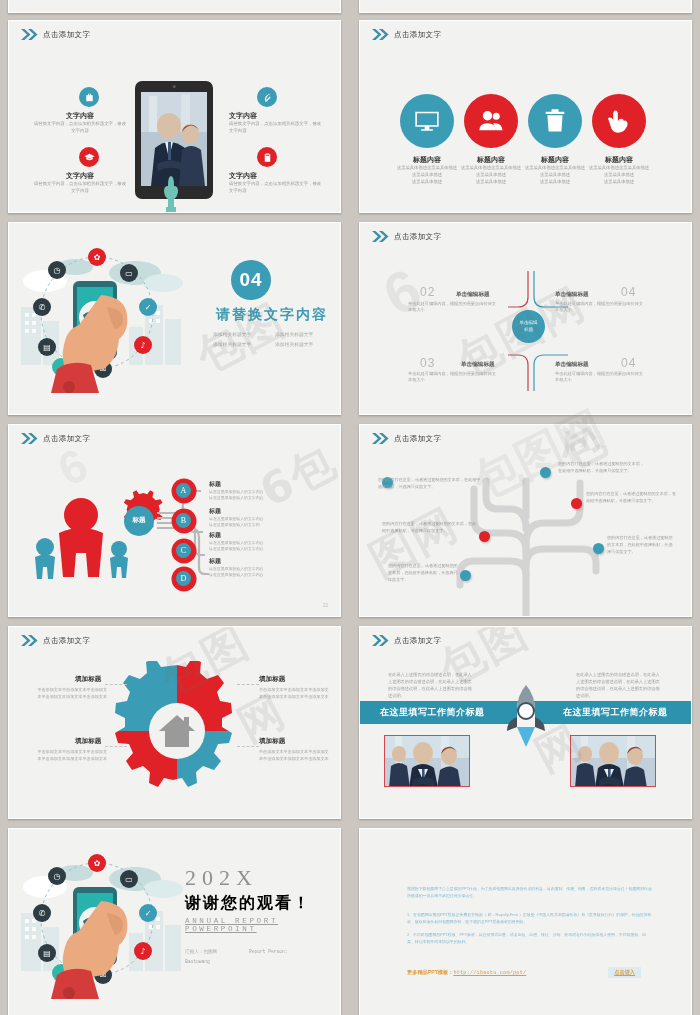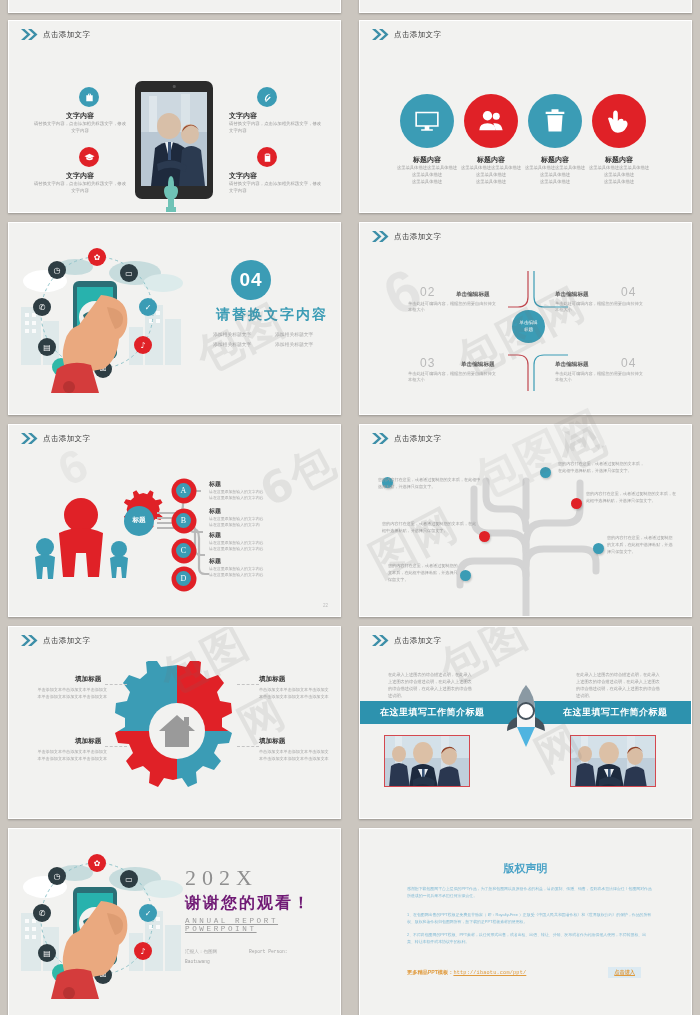--- a/index.html
+++ b/index.html
@@ -75,21 +75,21 @@
   .dash { position:absolute; border-top:1px dashed #c4c4c4; }
 
   
   .band { position:absolute; left:0; width:100%; height:23px; background:#2d92ae; }
   .band-t { position:absolute; top:0; height:23px; display:flex; align-items:center; font-size:9px; font-weight:bold; color:#fff; letter-spacing:.5px; }
   .s8-b { position:absolute; font-size:4.2px; color:#9b9b9b; line-height:1.7; width:86px; }
   .photo { position:absolute; border:1px solid #d4484f; overflow:hidden; background:#8fa7bb; }
 
   
   .ty-202x { position:absolute; left:176px; top:36px; font-size:22px; color:#8f8f8f; letter-spacing:6px; font-family:"Liberation Serif",serif;}
-  .ty-thx  { position:absolute; left:176px; top:64px; font-size:16px; font-weight:bold; color:#701a75; letter-spacing:2px; }
+  .ty-thx  { position:absolute; left:176px; top:64px; font-size:16px; font-weight:bold; color:#000000; letter-spacing:2px; }
   .ty-eng  { position:absolute; left:176px; top:88px; font-size:7.6px; color:#9d9d9d; letter-spacing:2.6px; font-family:"Liberation Mono",monospace;text-decoration:underline;}
   .ty-rp   { position:absolute; font-size:4.6px; color:#a5a5a5; font-family:"Liberation Mono",monospace; }
 
   
   .cp-title { position:absolute; left:0; width:100%; top:32px; text-align:center; font-size:11px; font-weight:bold; color:#4ba3c7; }
   .cp-p { position:absolute; font-size:3.9px; color:#7fb9d4; line-height:1.75; width:246px; left:47px; }
   .cp-foot { position:absolute; left:47px; bottom:44px; font-size:5.2px; color:#e09a3c; font-weight:bold; }
   .cp-link { color:#e09a3c; text-decoration:underline; font-family:"Liberation Mono",monospace; font-weight:normal; letter-spacing:.2px;}
   .cp-btn { position:absolute; right:50px; bottom:42px; font-size:5.2px; color:#e09a3c; background:#dceaf2; padding:2px 6px; text-decoration:underline; font-weight:bold;}
 
@@ -662,21 +662,20 @@
       <div class="ty-thx">谢谢您的观看！</div>
       <div class="ty-eng">ANNUAL REPORT POWERPOINT</div>
       <div class="ty-rp" style="left:176px; top:120px;">汇报人：包图网</div>
       <div class="ty-rp" style="left:240px; top:120px;">Report Person:</div>
       <div class="ty-rp" style="left:176px; top:130px;">Baotuwang</div>
     </div>
   </div>
 
   <div class="slide" style="left:359px; top:828px; width:333px; height:193px;">
     <div class="slide-inner">
-      <div class="cp-title">版权声明</div>
       <div class="cp-p" style="top:57px;">感谢您下载包图网平台上提供的PPT作品，为了您和包图网以及原创作者的利益，请勿复制、传播、销售，否则将承担法律责任！包图网对作品所造成的一切后果不承担任何法律责任。</div>
       <div class="cp-p" style="top:83px;">1、在包图网出售的PPT模板是免费且非独家（ 即：Royalty-Free ）正版受《中国人民共和国著作权》和《世界版权公约》的保护，作品的所有权、版权和著作权归包图网所有，您下载的是PPT模板素材的使用权。</div>
       <div class="cp-p" style="top:103px;">2、不得将包图网的PPT模板、PPT素材，以任何形式出售，或者出租、出借、转让、分销、发布或者作为礼物供他人使用，不得转授权、出卖、转让本软件或本协议中的权利。</div>
 
       <div class="cp-foot">
         <span>更多精品PPT模板：</span><a class="cp-link" href="#">http://ibaotu.com/ppt/</a>
       </div>
       <a class="cp-btn" href="#">点击进入</a>
     </div>
   </div>

